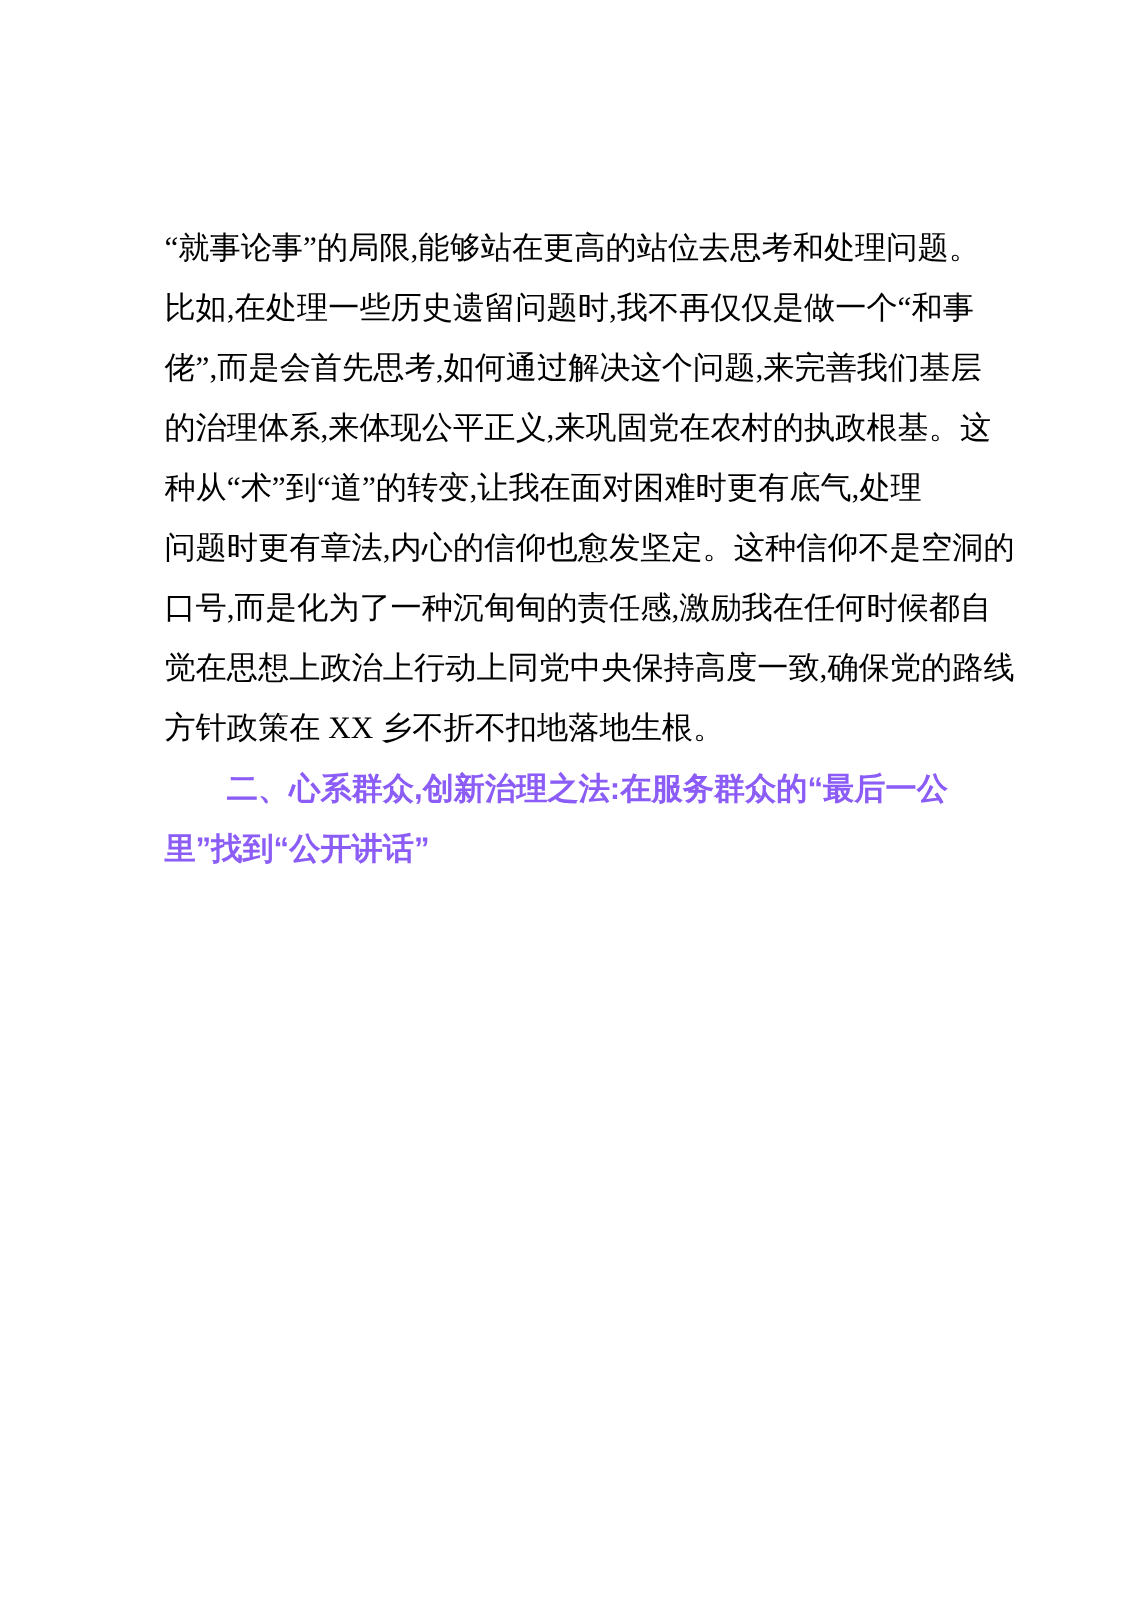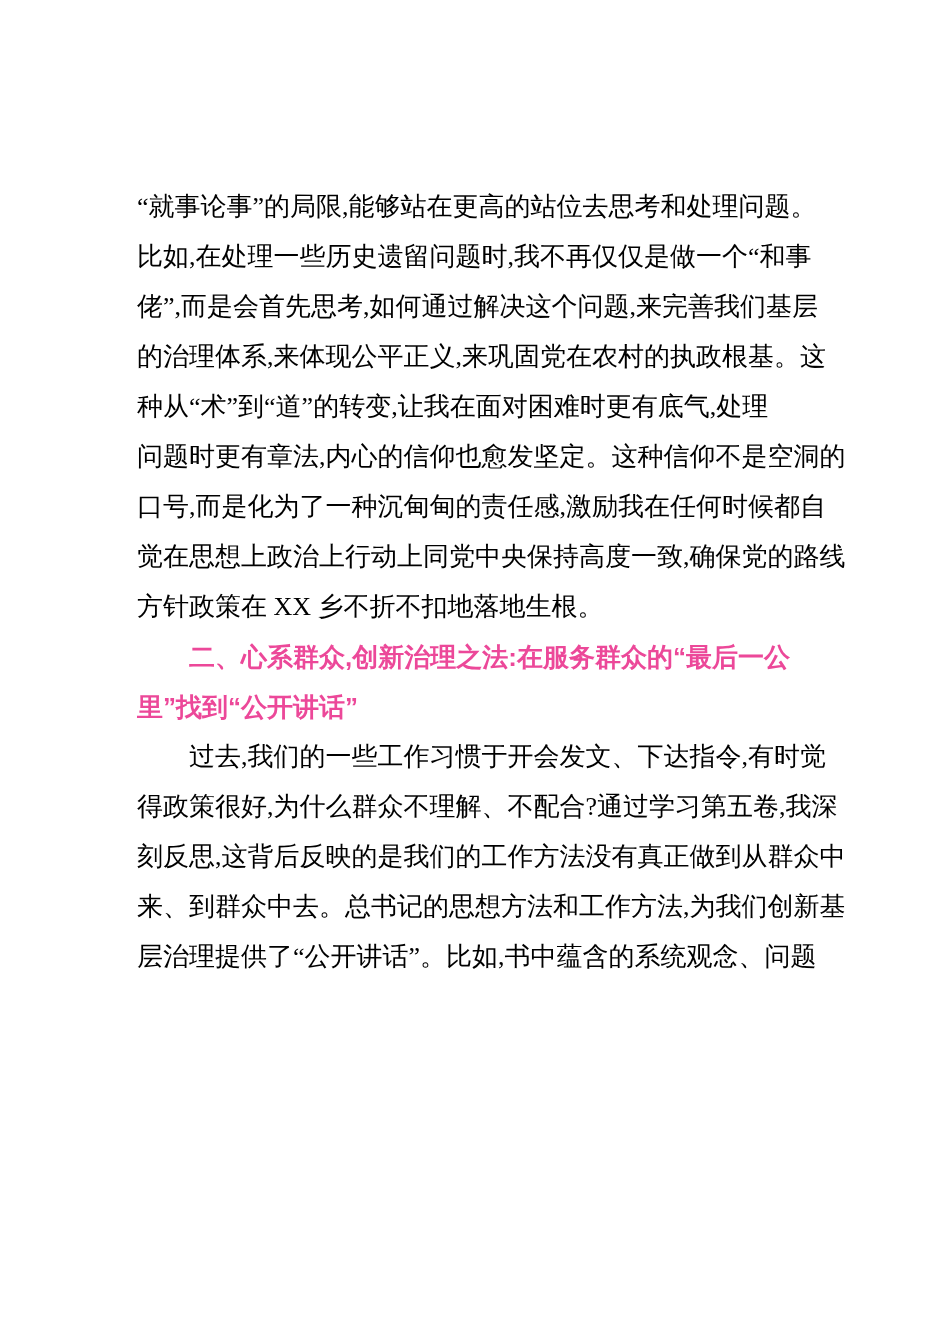--- a/index.html
+++ b/index.html
@@ -37,39 +37,34 @@
     text-indent: 0;             
   }
   .section-heading {
     margin: 0;
     font-size: 26px;
     line-height: 50px;
     white-space: pre;
     text-align: justify;
     text-indent: 2em;
     font-weight: 700;
-    color: #ec4899;
+    color: #8b5cf6;
     font-family: "Liberation Sans", "DejaVu Sans", sans-serif;
   }
 </style>
 </head>
 <body>
 
 <div class="page">
   <div class="text-block">
     <p class="body-para continuation">“就事论事”的局限,能够站在更高的站位去思考和处理问题。
 比如,在处理一些历史遗留问题时,我不再仅仅是做一个“和事
 佬”,而是会首先思考,如何通过解决这个问题,来完善我们基层
 的治理体系,来体现公平正义,来巩固党在农村的执政根基。这
 种从“术”到“道”的转变,让我在面对困难时更有底气,处理
 问题时更有章法,内心的信仰也愈发坚定。这种信仰不是空洞的
 口号,而是化为了一种沉甸甸的责任感,激励我在任何时候都自
 觉在思想上政治上行动上同党中央保持高度一致,确保党的路线
 方针政策在 XX 乡不折不扣地落地生根。</p>
     <h2 class="section-heading">二、心系群众,创新治理之法:在服务群众的“最后一公
 里”找到“公开讲话”</h2>
-    <p class="body-para">过去,我们的一些工作习惯于开会发文、下达指令,有时觉
-得政策很好,为什么群众不理解、不配合?通过学习第五卷,我深
-刻反思,这背后反映的是我们的工作方法没有真正做到从群众中
-来、到群众中去。总书记的思想方法和工作方法,为我们创新基
-层治理提供了“公开讲话”。比如,书中蕴含的系统观念、问题</p>
   </div>
 </div>
 
 </body></html>

